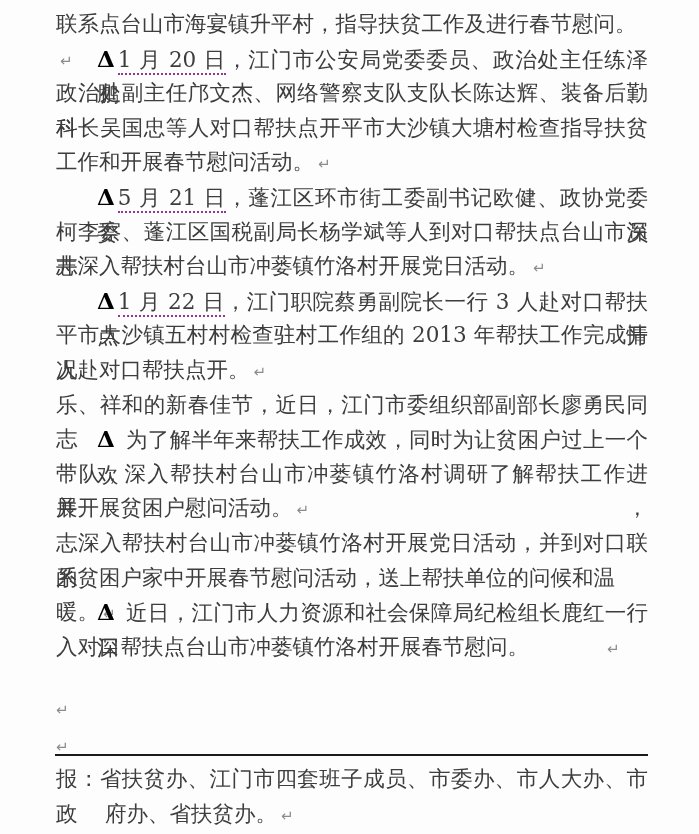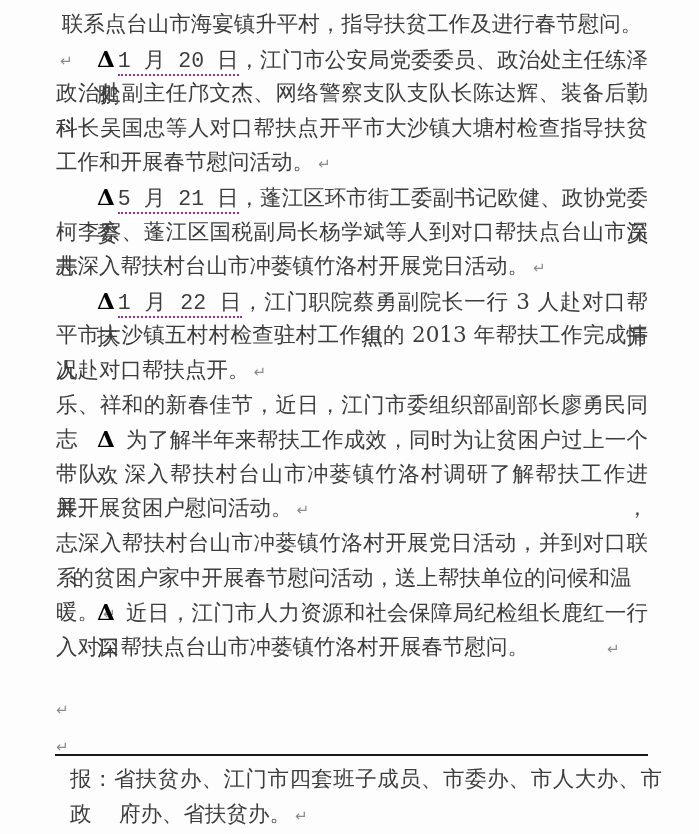--- a/index.html
+++ b/index.html
@@ -19,50 +19,49 @@
     position:absolute; top:7px; left:56px; width:592px;
   }
   .line {
     height:34.6px; line-height:34.6px;
     font-size:21.5px;
     white-space:nowrap;
     text-align:justify;
     text-align-last:justify;
     white-space:normal;
   }
-  .line.left { text-align:center; text-align-last:left; }
+  .line.left { text-align:left; text-align-last:left; }
   .line.indent  { padding-left:41px; }
   .line.indent2 { padding-left:49px; }
   .seg-delta {
     font-weight:700; color:#000;
     font-size:23px; margin-right:3px;
     letter-spacing:0;
   }
   .seg-date {
     border-bottom:2px dotted #993399;
     padding-bottom:1px;
-    font-family:Liberation Mono, monospace;
   }
   .seg-gap { display:inline-block; height:1px; }
   .seg-pilcrow {
     font-family:"DejaVu Sans","Liberation Sans",sans-serif;
     font-size:15px; color:#8c8c8c; margin-left:4px;
   }
   .mark-line {
     position:absolute; left:56px;
     height:20px; line-height:20px;
   }
   .mark-line .seg-pilcrow { margin-left:0; }
   .footer-divider {
     position:absolute; left:55px; top:754px;
     width:593px; height:0;
     border-top:2px solid #1a1a1a;
   }
   .footer-text {
-    position:absolute; top:762px; left:70px; width:592px;
+    position:absolute; top:762px; left:56px; width:592px;
   }
 </style>
 </head>
 <body>
 
 <div class="page">
   <div class="main-text">
       <div class="line left"><span class="seg-text">联系点台山市海宴镇升平村，指导扶贫工作及进行春节慰问。</span><span class="seg-pilcrow">↵</span></div>
       <div class="line indent"><span class="seg-delta">Δ</span><span class="seg-date">1 月 20 日</span><span class="seg-text">，江门市公安局党委委员、政治处主任练泽鹏、</span></div>
       <div class="line"><span class="seg-text">政治处副主任邝文杰、网络警察支队支队长陈达辉、装备后勤科</span></div>

